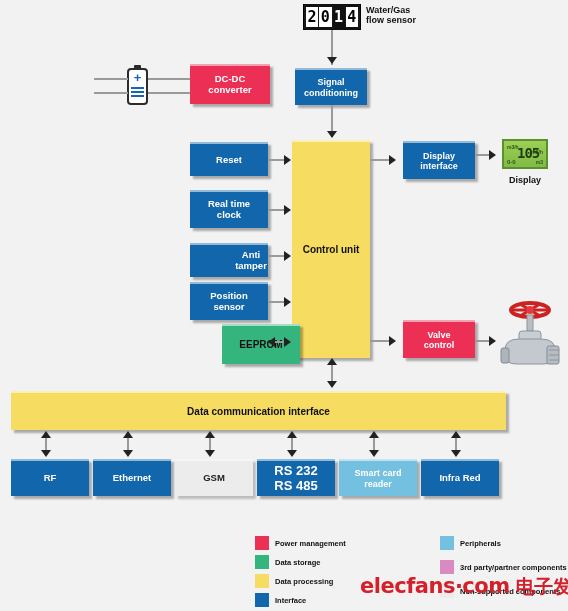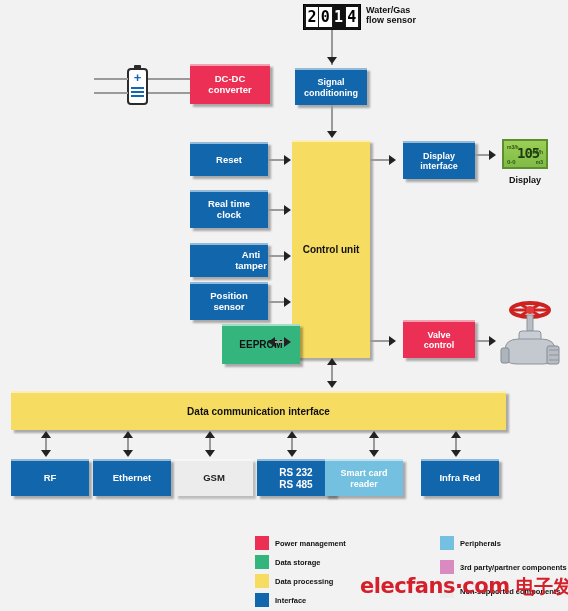--- a/index.html
+++ b/index.html
@@ -241,27 +241,27 @@
   <div class="blk blue" style="left:93px;top:459px;width:78px;height:37px;font-size:9.5px;">
     <div>
         <div>Ethernet</div>
       </div>
   </div>
   <div class="blk grey" style="left:175px;top:459px;width:78px;height:37px;font-size:9.5px;">
     <div>
         <div>GSM</div>
       </div>
   </div>
-  <div class="blk blue" style="left:257px;top:459px;width:78px;height:37px;font-size:10px;">
+  <div class="blk blue" style="left:257px;top:459px;width:78px;height:37px;font-size:13px;">
     <div>
       <div>RS 232</div>
       <div>RS 485</div>
     </div>
   </div>
-  <div class="blk ltblue" style="left:325px;top:459px;width:78px;height:37px;font-size:9px;">
+  <div class="blk ltblue" style="left:339px;top:459px;width:78px;height:37px;font-size:9px;">
     <div>
       <div>Smart card</div>
       <div>reader</div>
     </div>
   </div>
   <div class="blk blue" style="left:421px;top:459px;width:78px;height:37px;font-size:9.5px;">
     <div>
         <div>Infra Red</div>
       </div>
   </div>

